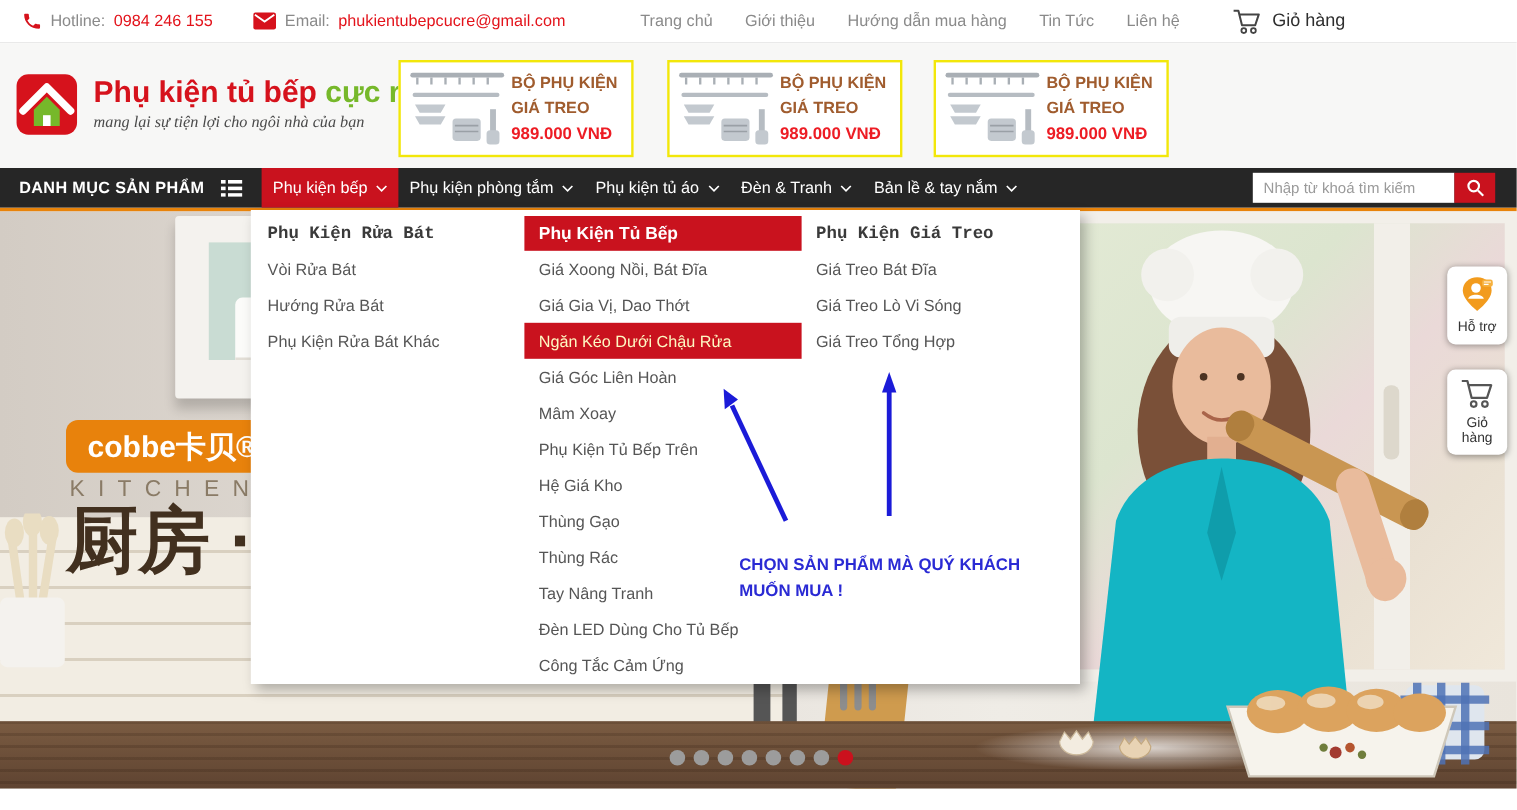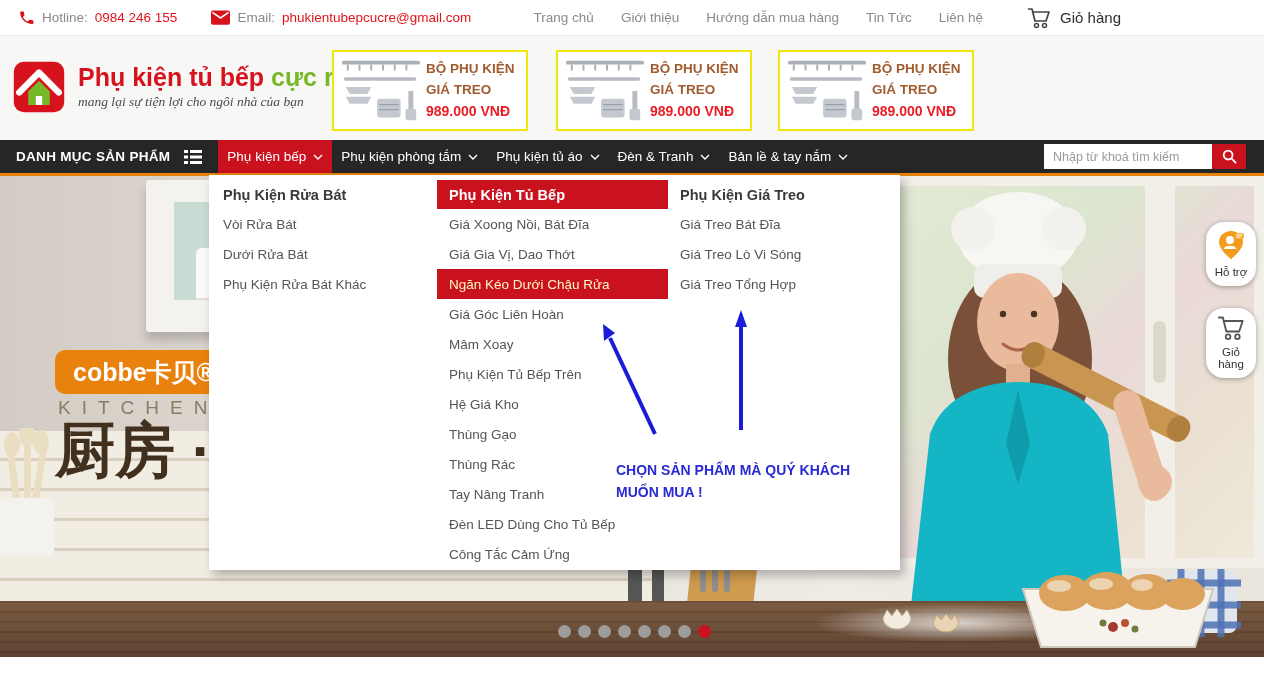--- a/index.html
+++ b/index.html
@@ -66,37 +66,37 @@
                       linear-gradient(#7b5c42,#5d4230);}
   .flour{position:absolute;left:812px;top:428px;width:290px;height:38px;border-radius:50%;
          background:radial-gradient(closest-side,rgba(255,255,255,.75),rgba(255,255,255,0));}
   .dots{position:absolute;left:558px;top:449px;display:flex;gap:7px;z-index:15;}
   .dot{width:13px;height:13px;border-radius:50%;background:#9c9c9c;cursor:pointer;}
   .dot.active{background:#cb111d;}
   .svg-abs{position:absolute;}
   
   .dropdown{position:absolute;left:209px;top:175px;width:691px;height:395px;background:#fff;
             box-shadow:4px 5px 10px rgba(0,0,0,.28);z-index:30;font-size:13.5px;color:#555;}
-  .dd-h{position:absolute;font-weight:bold;color:#3a3a3a;font-size:14.5px;}
+  .dd-h{position:absolute;font-weight:bold;color:#3a3a3a;font-size:14.5px;font-family:Liberation Mono, monospace;}
   .dd-h1{left:14px;top:12px;}
   .dd-h3{left:471px;top:12px;}
   .dd-h2{position:absolute;left:228px;top:5px;width:231px;height:29px;background:#c9121e;color:#fff;
          font-weight:bold;font-size:14.5px;display:flex;align-items:center;padding-left:12px;box-sizing:border-box;}
   .dd-list{position:absolute;top:34px;}
   .dd-l1{left:0;width:228px;}
   .dd-l2{left:228px;width:231px;}
   .dd-l3{left:459px;width:232px;}
   .dd-row{height:30px;display:flex;align-items:center;padding-left:14px;box-sizing:border-box;cursor:pointer;}
   .dd-l2 .dd-row,.dd-l3 .dd-row{padding-left:12px;}
   .dd-row.hl{background:#c9121e;color:#fef9c3;}
   .dd-note{position:absolute;left:407px;top:285px;width:248px;color:#2a2ad4;font-weight:bold;
            font-size:14px;line-height:1.55;}
   .dd-arrows{position:absolute;left:0;top:0;pointer-events:none;}
   
-  .float-card{position:absolute;left:1206px;width:50px;background:#fff;border-radius:18px;
+  .float-card{position:absolute;left:1206px;width:50px;background:#fff;border-radius:7px;
               box-shadow:0 1px 5px rgba(0,0,0,.35);text-align:center;padding:7px 2px 8px;
               box-sizing:border-box;z-index:40;cursor:pointer;font-size:11.5px;color:#333;}
   .float-card .lbl{display:block;margin-top:3px;}
   .fc-support{top:222px;}
   .fc-cart{top:308px;}
 </style>
 </head>
 <body>
 
 <div class="topbar">
@@ -403,21 +403,21 @@
   </div>
 </div>
 
 <div class="dropdown">
   <div class="dd-h dd-h1">Phụ Kiện Rửa Bát</div>
   <div class="dd-h2">Phụ Kiện Tủ Bếp</div>
   <div class="dd-h dd-h3">Phụ Kiện Giá Treo</div>
 
   <div class="dd-list dd-l1">
     <div class="dd-row">Vòi Rửa Bát</div>
-    <div class="dd-row">Dưới Rửa Bát</div>
+    <div class="dd-row">Hướng Rửa Bát</div>
     <div class="dd-row">Phụ Kiện Rửa Bát Khác</div>
   </div>
 
   <div class="dd-list dd-l2">
     <div class="dd-row">Giá Xoong Nồi, Bát Đĩa</div>
     <div class="dd-row">Giá Gia Vị, Dao Thớt</div>
     <div class="dd-row hl">Ngăn Kéo Dưới Chậu Rửa</div>
     <div class="dd-row">Giá Góc Liên Hoàn</div>
     <div class="dd-row">Mâm Xoay</div>
     <div class="dd-row">Phụ Kiện Tủ Bếp Trên</div>

